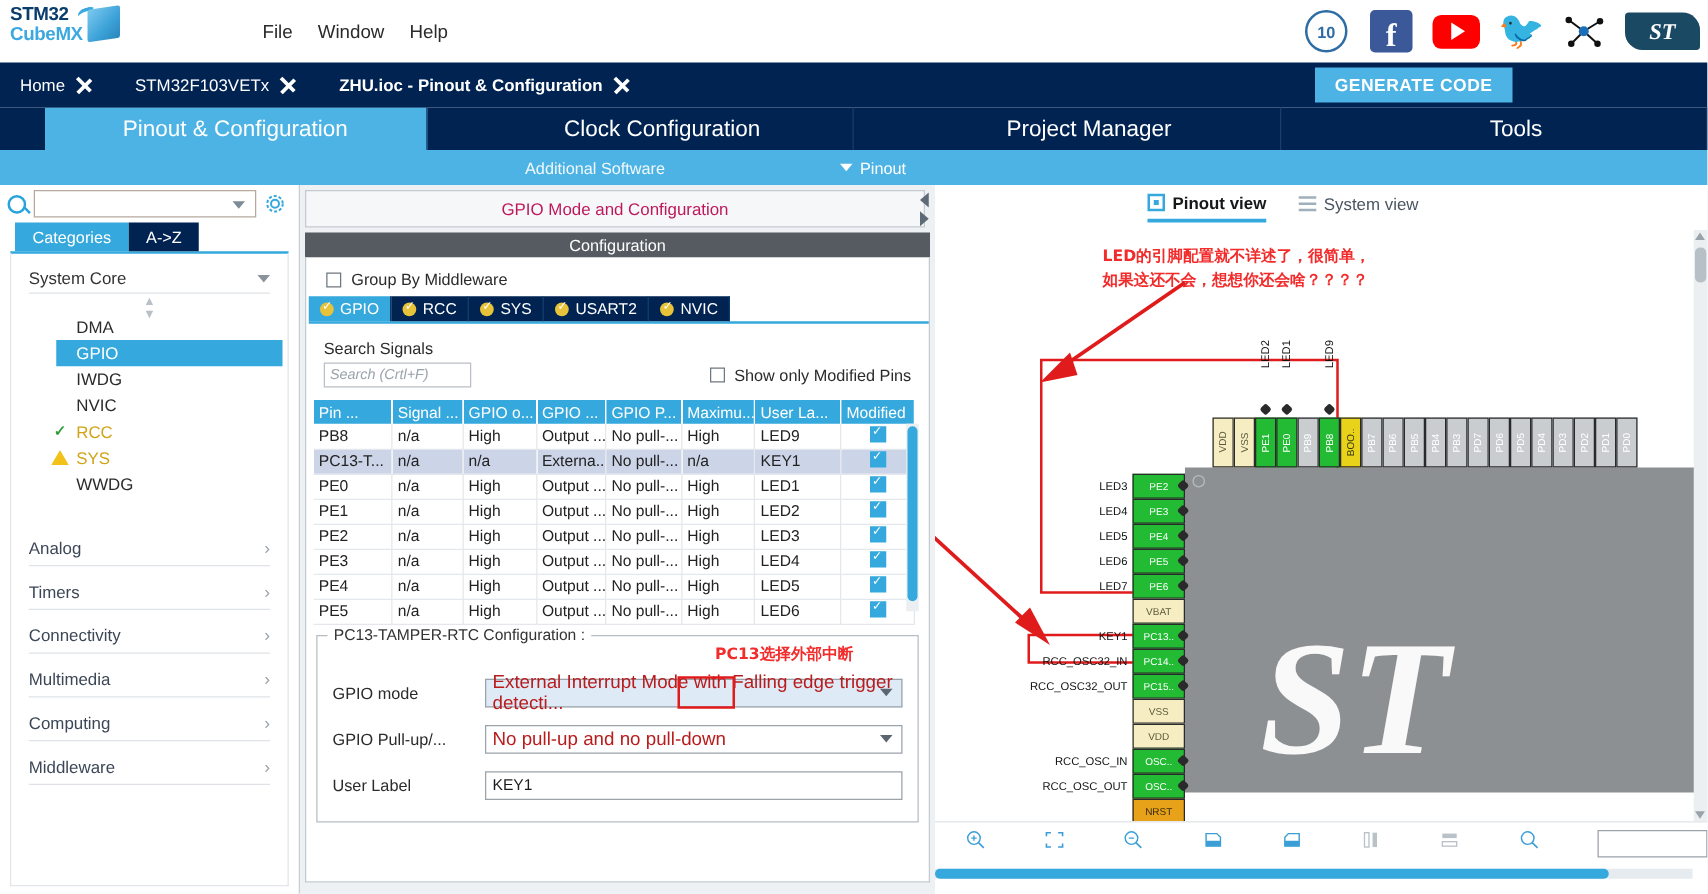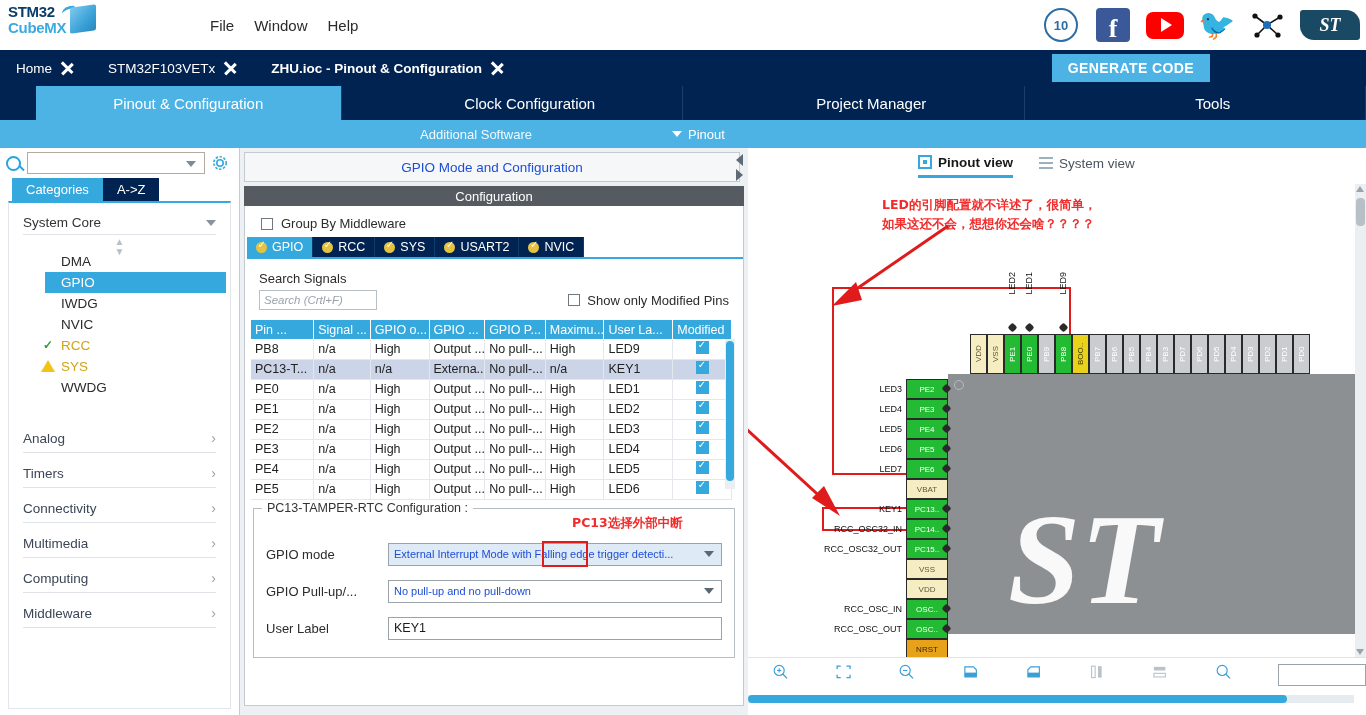--- a/index.html
+++ b/index.html
@@ -55,21 +55,21 @@
   }
   .chev::before { top: 11px; transform: rotate(45deg); transform-origin: left center; }
   .chev::after { top: 23px; transform: rotate(-45deg); transform-origin: left center; }
   .gencode { position: absolute; right: 156px; top: 4px; height: 28px; background: #4cb3e4;
       color: #ffffff; font-weight: bold; font-size: 14px; letter-spacing: 0.4px;
       display: flex; align-items: center; padding: 0 16px; cursor: pointer; }
 
   
   .maintabs { height: 34px; display: flex; background: #002352; }
   .mtab { flex: 1; display: flex; align-items: center; justify-content: center;
-      color: #ffffff; font-size: 15px; border-right: 1px solid #1a3d6d; cursor: pointer; margin-left: 36px; }
+      color: #ffffff; font-size: 18px; border-right: 1px solid #1a3d6d; cursor: pointer; margin-left: 36px; }
   .mtab.active { background: #4cb3e4; }
   .subbar { height: 28px; background: #4cb3e4; display: flex; align-items: center;
       color: #ffffff; font-size: 13px; position: relative; }
   .subbar .addsw { position: absolute; left: 420px; opacity: 0.92; cursor: pointer; }
   .subbar .pinout { position: absolute; left: 672px; display: flex; align-items: center; gap: 6px; cursor: pointer; }
   .caret-down { width:0;height:0;border-left:5px solid transparent;border-right:5px solid transparent;
       border-top:6px solid #ffffff; }
 
   
   .body { display: flex; height: 567px; background: #e9edf2; }
@@ -104,21 +104,21 @@
   .periph li .warn { position: absolute; left: 32px; top: 4px; width: 0; height: 0;
       border-left: 7px solid transparent; border-right: 7px solid transparent; border-bottom: 12px solid #f2c219; }
   .periph li.amber { color: #d1a417; }
   .cat-item { padding: 10px 14px 6px 14px; font-size: 13.5px; color: #3b4656; display:flex;
       align-items:center; justify-content: space-between; cursor: pointer; }
   .cat-item .cr { color:#98a1aa; font-size: 14px; }
 
   
   .mid { width: 508px; background: #eef1f4; position: relative; }
   .mid-title { height: 30px; background: #f6f7f9; border:1px solid #c4cad1; margin: 4px 8px 0 4px;
-      display:flex; align-items:center; justify-content:center; font-size: 13.5px; color:#1d4ed8; }
+      display:flex; align-items:center; justify-content:center; font-size: 13.5px; color:#be185d; }
   .cfg-strip { margin: 4px 4px 0 4px; background: #555b61; color:#ffffff; font-size: 13px;
       height: 20px; display:flex; align-items:center; justify-content:center; }
   .cfg-body { margin: 0 4px; background: #ffffff; border:1px solid #c4cad1; border-top:none;
       height: 500px; position: relative; }
   .gbp { padding: 10px 0 6px 16px; font-size: 13px; color:#2b2b2b; display:flex; align-items:center; gap:8px; }
   .cbox { width: 12px; height: 12px; border: 1px solid #6f7780; background:#fff; display:inline-block; flex:none; }
   .ptabs { display: flex; height: 22px; margin-left: 2px; border-bottom: 2px solid #35a9dd; }
   .ptab { display:flex; align-items:center; gap:5px; padding: 0 9px; font-size:12.5px; color:#ffffff;
       background: #002352; border-right:1px solid #0b3d6b; cursor:pointer; }
   .ptab.active { background: #35a9dd; }
@@ -143,21 +143,21 @@
   .tchk::after { content:"✓"; position:absolute; color:#fff; font-size:10px; left:2px; top:-2px; }
   .vscroll { position:absolute; right: 2px; top: 19px; width: 10px; height: 150px; background:#eceff2; }
   .vscroll .thumb { position:absolute; left:1px; top:2px; width:8px; height: 140px; background:#35a9dd; border-radius:4px; }
 
   
   .fs { margin: 8px 8px 0 8px; border: 1px solid #b7bdc4; position: relative; padding: 16px 12px 10px 12px; height: 150px; }
   .fs-lg { position:absolute; top:-8px; left: 8px; background:#ffffff; padding: 0 5px; font-size: 12.5px; color:#333; }
   .frow { display:flex; align-items:center; margin-bottom: 14px; }
   .frow .lab { width: 122px; font-size: 13px; color:#2b2b2b; }
   .sel-in { flex:1; height: 23px; border:1px solid #9aa2aa; background:#fff; position:relative;
-      display:flex; align-items:center; padding-left: 5px; font-size: 11px; color:#1d4ed8; }
+      display:flex; align-items:center; padding-left: 5px; font-size: 15px; color:#b91c1c; }
   .sel-in.hl { background: #dfeaf7; }
   .sel-in .cd { position:absolute; right: 7px; width:0;height:0;
       border-left:5px solid transparent;border-right:5px solid transparent;border-top:6px solid #5c6671; }
   .txt-in { flex:1; height: 23px; border:1px solid #9aa2aa; background:#fff; display:flex;
       align-items:center; padding-left: 5px; font-size: 12.5px; color:#1a1a1a; }
   .ann-cn { position:absolute; color: #f22b2b; font-size: 12.5px; font-weight: bold;
       font-family: "DejaVu Sans", sans-serif; }
   .redbox { position:absolute; border: 2px solid #e01b1b; }
 
   

